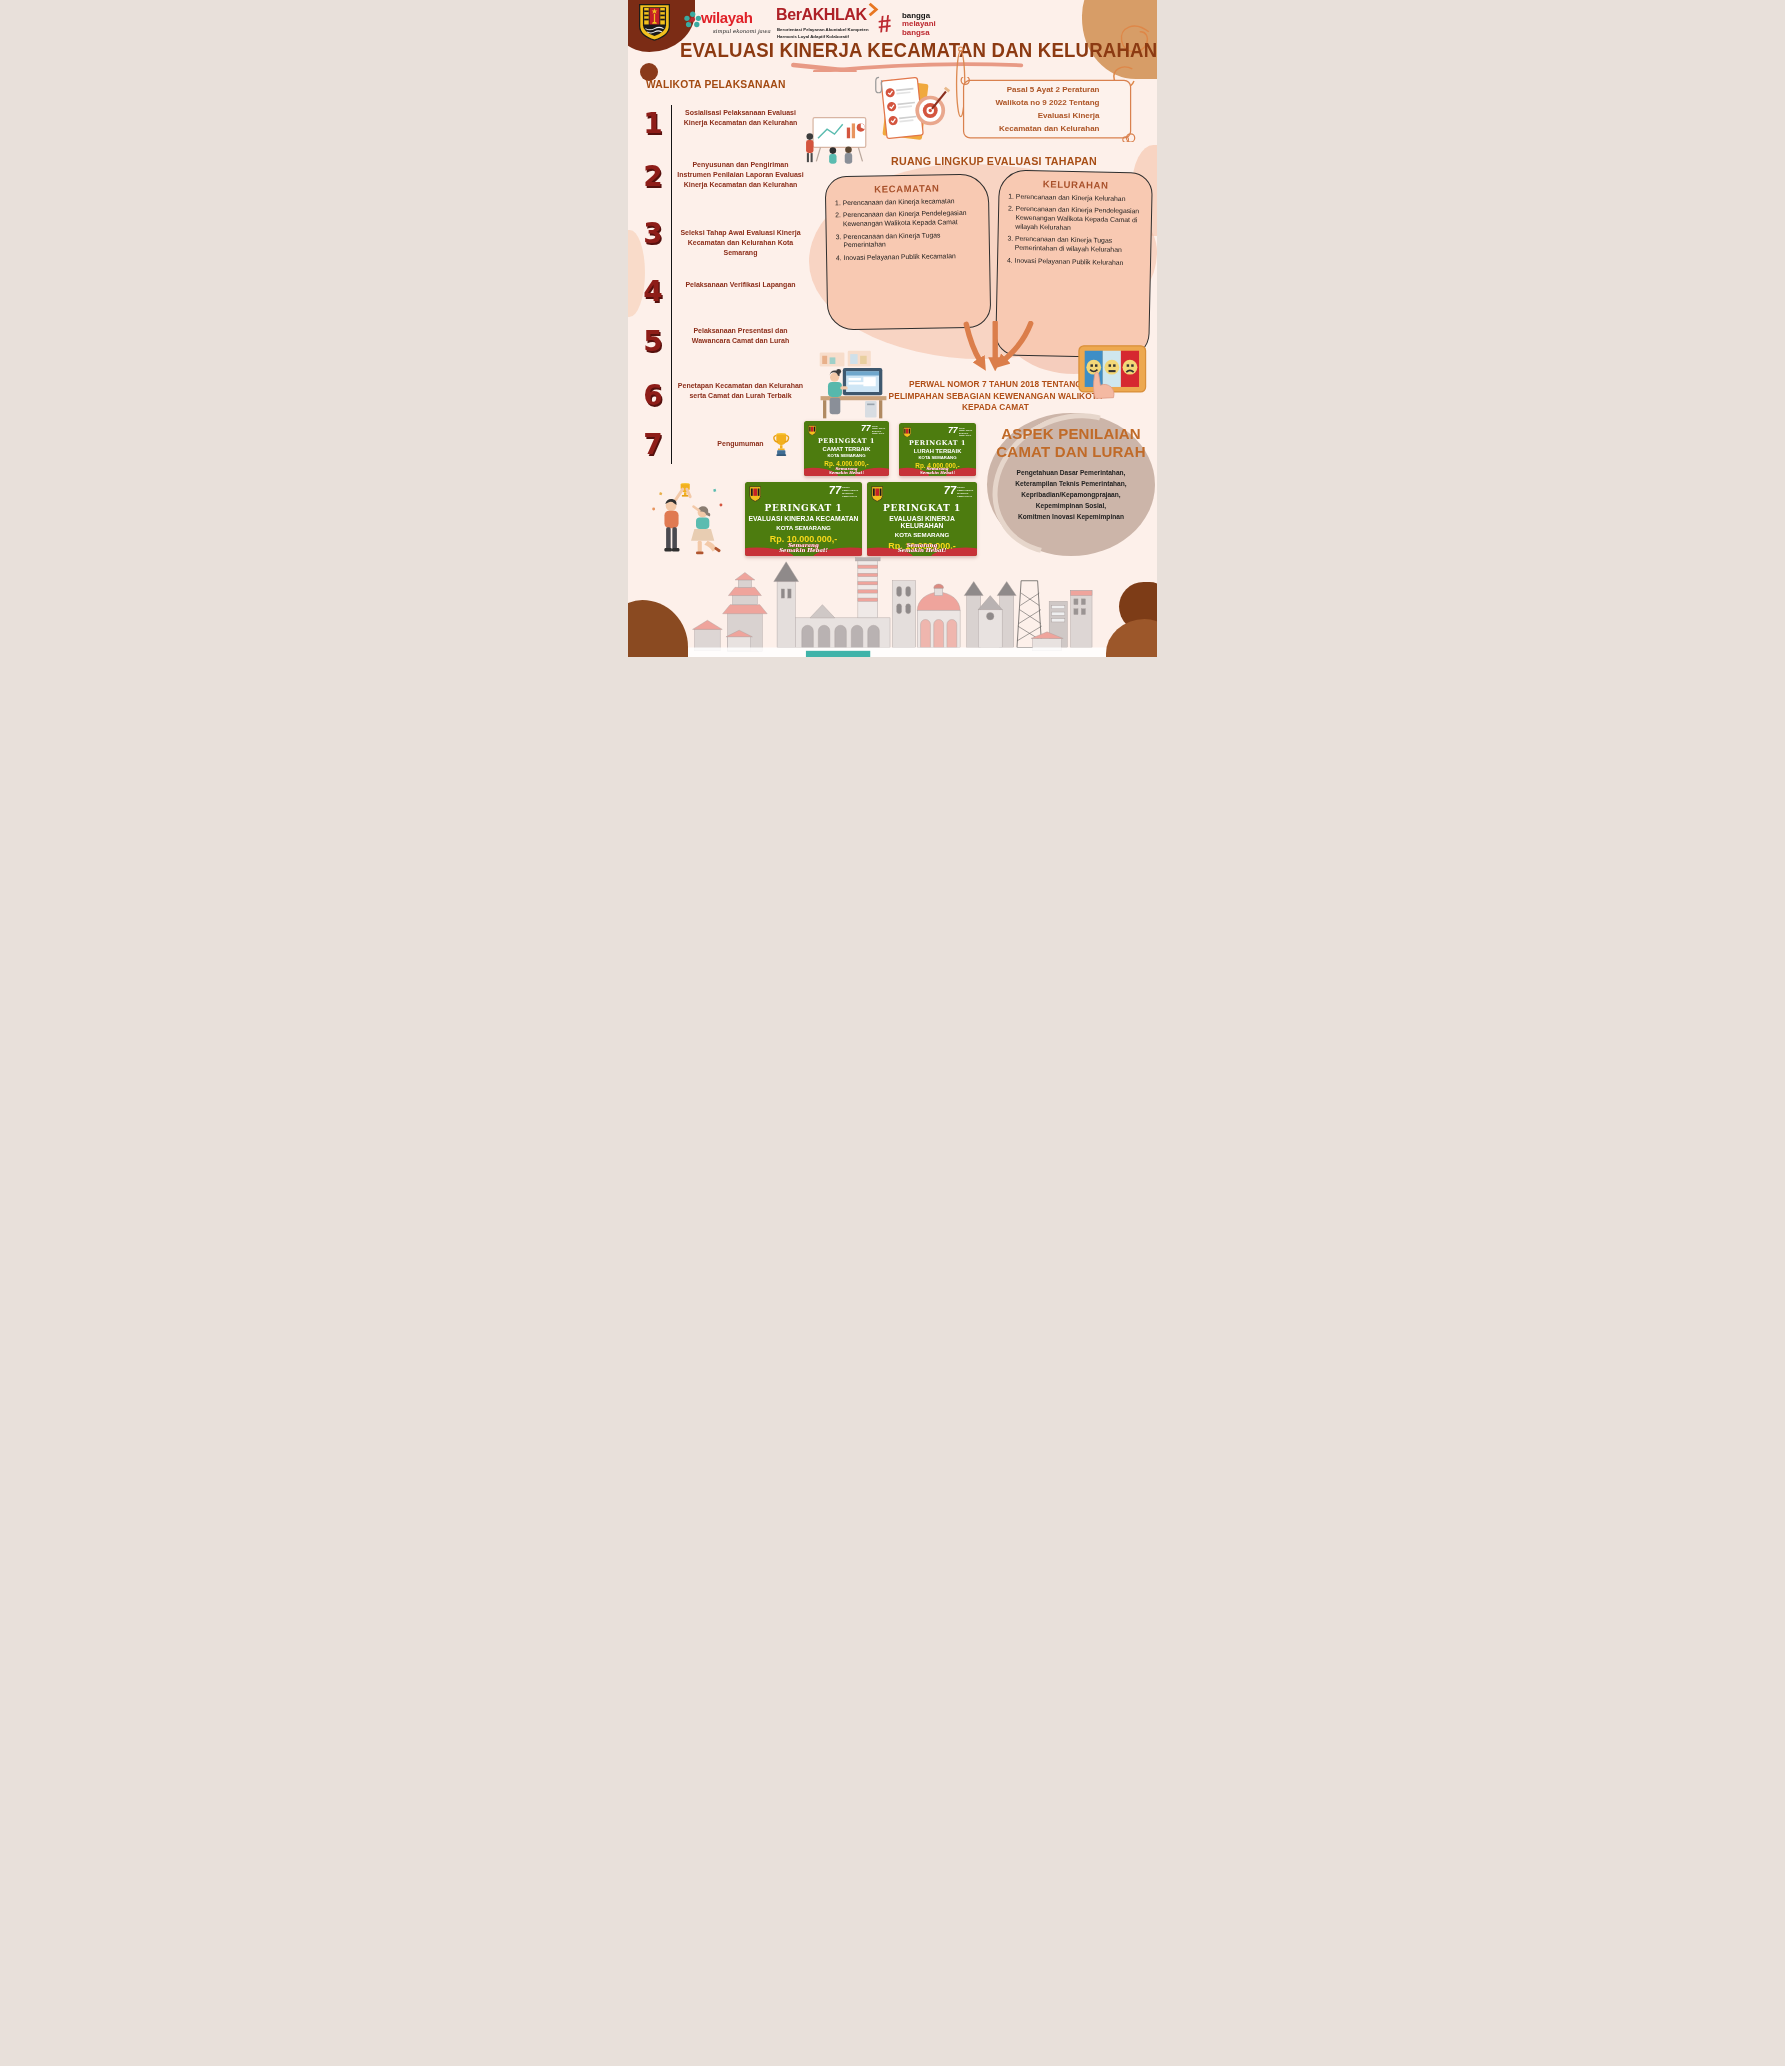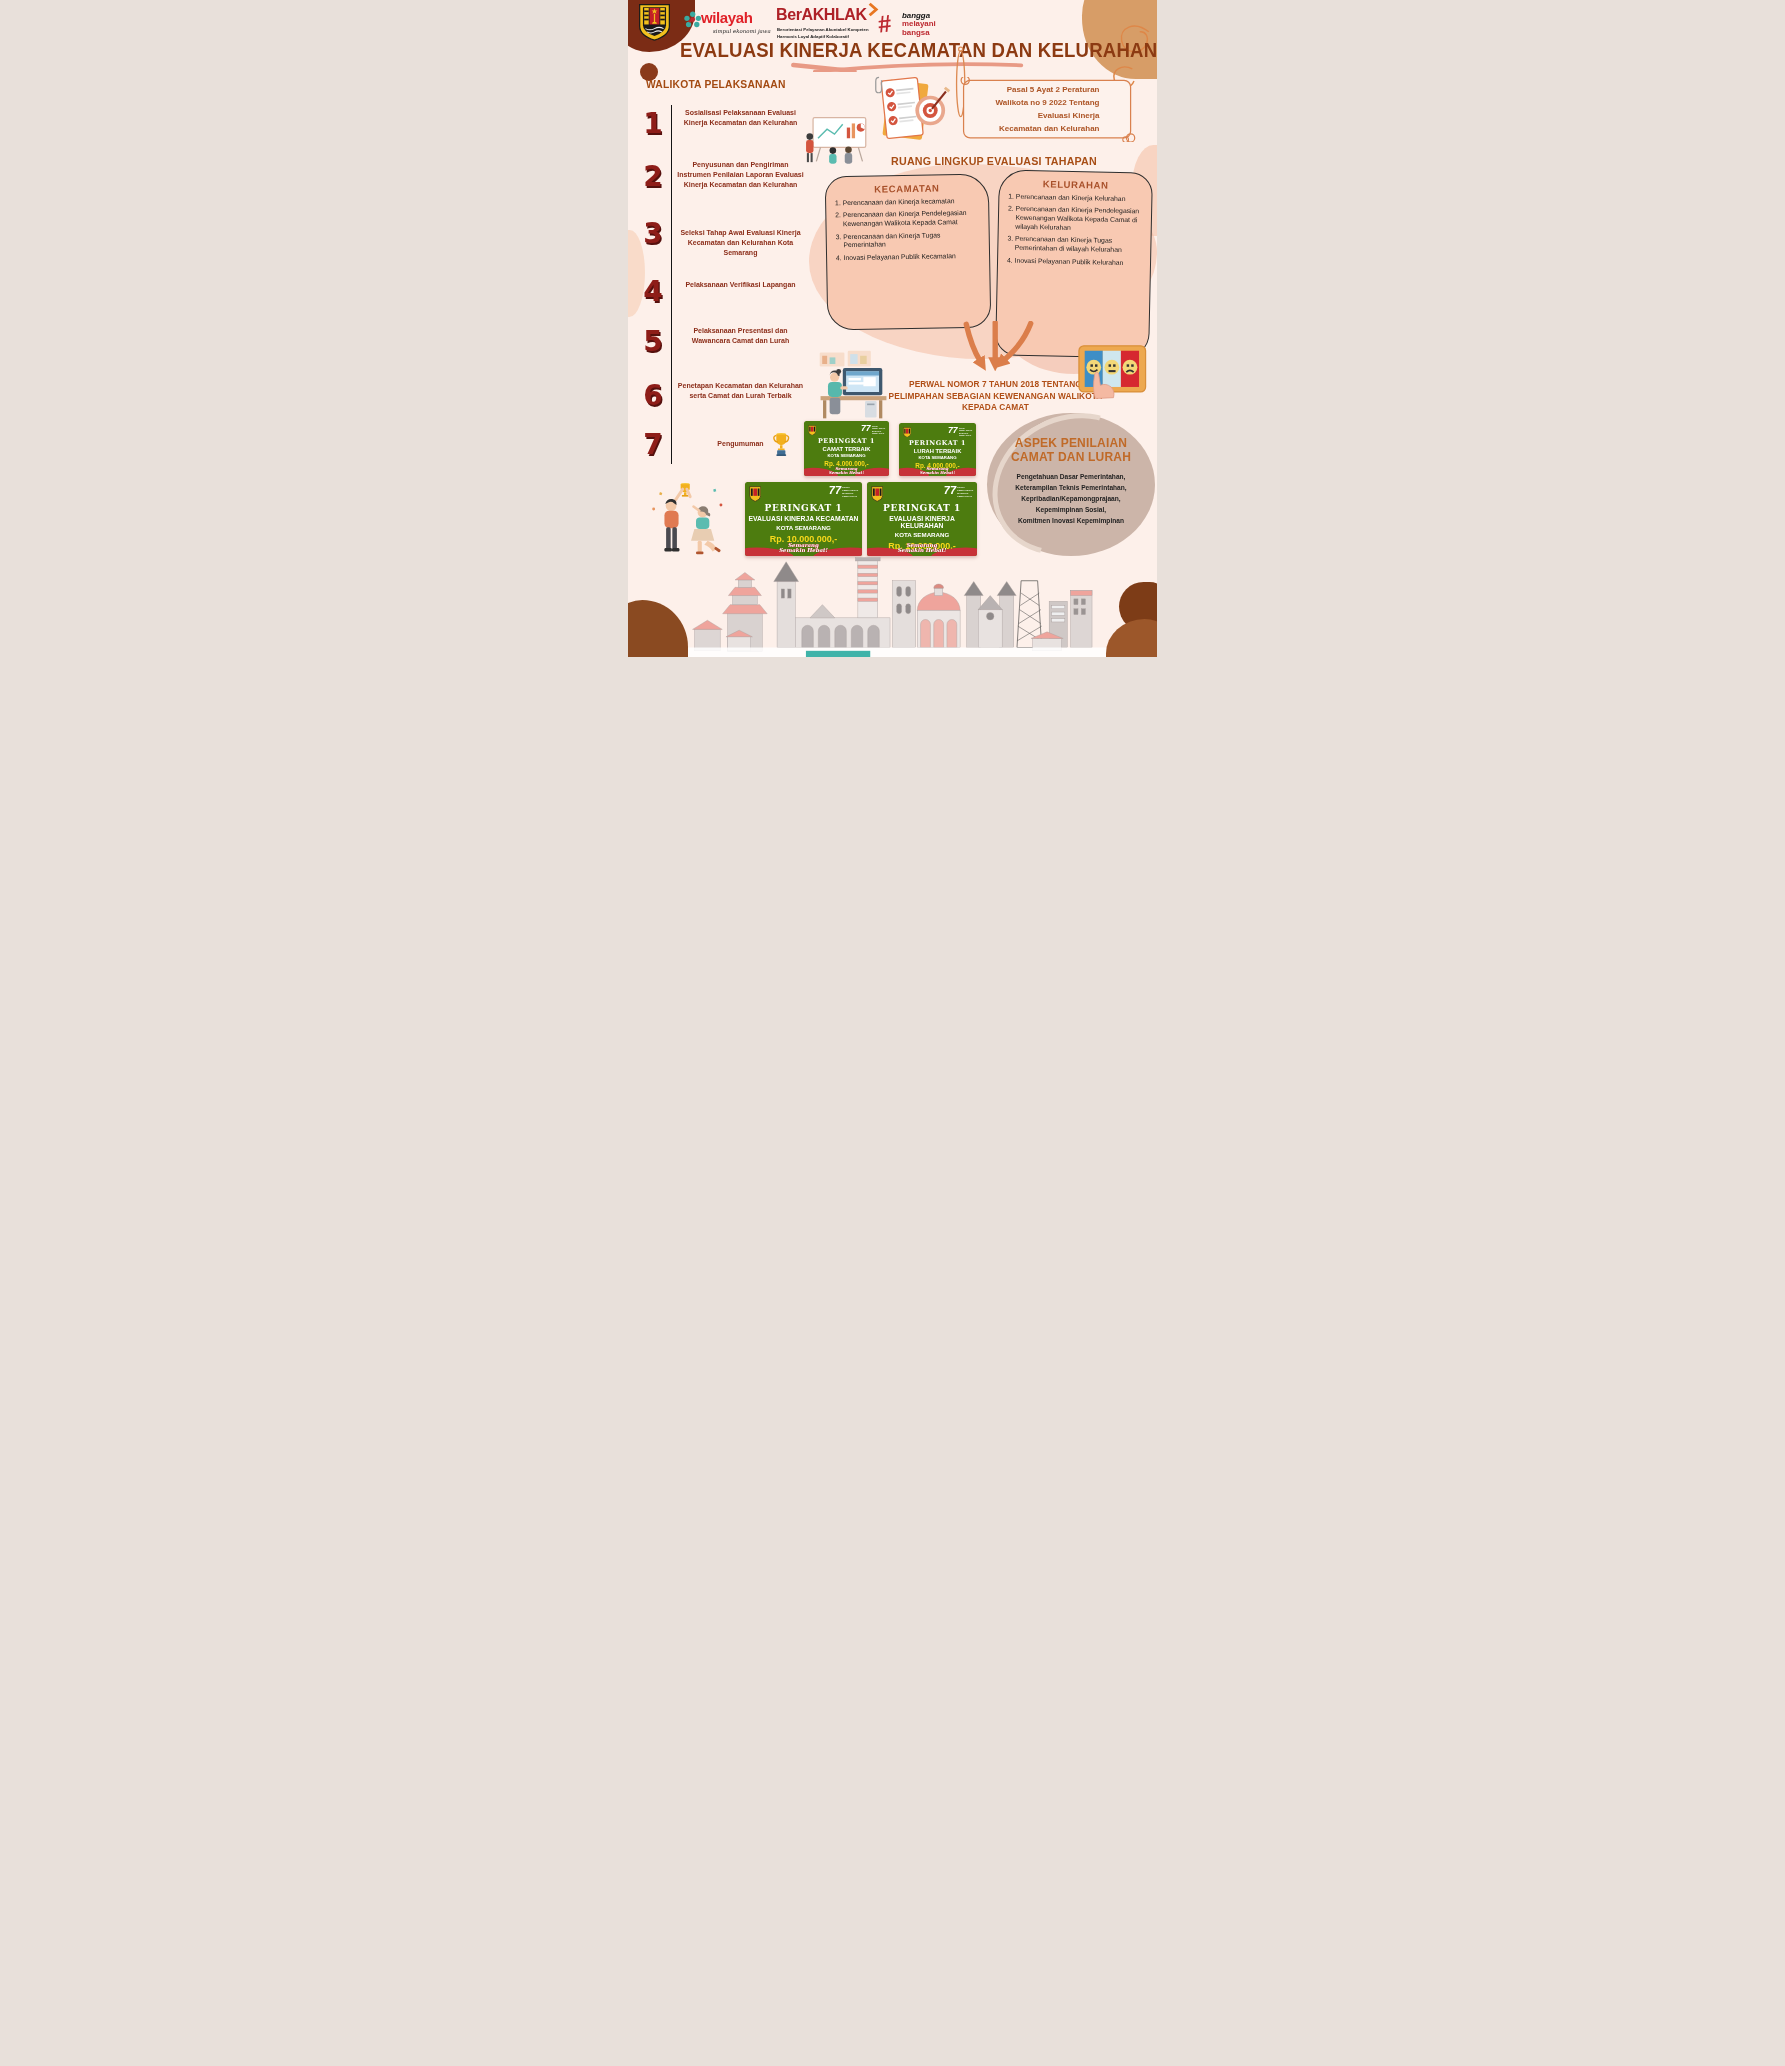--- a/index.html
+++ b/index.html
@@ -23,21 +23,21 @@
   .panel-blob2{left:371px;top:263px;width:150px;height:111px;background:#efb197;opacity:.55;border-radius:50%;}
 
   
   .semarang-name{left:73px;top:9px;font-size:15px;font-weight:900;color:#e02128;letter-spacing:-0.4px;}
   .semarang-tagline{left:85px;top:28px;font-size:5.4px;font-style:italic;color:#1c1c1c;
                     font-family:"DejaVu Serif",serif;}
   .berakhlak-title{left:148px;top:5.8px;font-size:16px;font-weight:900;color:#ae2127;letter-spacing:-0.4px;}
   .berakhlak-sub{left:149px;top:27px;width:103px;font-size:4.3px;line-height:1.55;color:#222;font-weight:700;}
   .bangga-hash{left:250px;top:10px;font-size:24px;font-weight:900;color:#bd2a31;transform:rotate(-7deg);}
   .bangga-words{left:274px;top:11.6px;font-size:7.9px;font-weight:800;line-height:1.12;}
-  .bangga-w1{color:#141414;font-style:italic;} .bangga-w2,.bangga-w3{color:#bd2a31;}
+  .bangga-w1{color:#141414;} .bangga-w2,.bangga-w3{color:#bd2a31;}
 
   
   .main-title{left:52px;top:40px;width:446px;text-align:center;font-size:18.6px;font-weight:900;
               color:#8c3a12;letter-spacing:0.2px;transform:scaleY(1.06);white-space:nowrap;}
 
   
   .tahapan-heading{left:18px;top:79px;font-size:10.3px;font-weight:900;color:#a34a12;letter-spacing:0.2px;}
   .vline{left:43px;top:105px;width:1.4px;height:359px;background:#141414;}
   .step-num{width:27px;text-align:center;font-size:28px;font-weight:900;color:#8e1d18;
             text-shadow:1.2px 1.7px 0 #55100d;font-family:"DejaVu Sans",sans-serif;}
@@ -92,21 +92,21 @@
                line-height:1.05;}
   .cert-a .cert-footer,.cert-b .cert-footer{font-size:3.9px;}
   .cert-c .cert-footer,.cert-d .cert-footer{font-size:5.4px;bottom:2.1px;}
   .cert-wave{position:absolute;bottom:-4.1px;width:46%;height:12.4px;background:#c73238;border-radius:50% 50% 0 0;}
   .cert-wave.l{left:-5px;transform:rotate(6deg);} .cert-wave.r{right:-5px;transform:rotate(-6deg);}
 
   
   .aspek{left:359px;top:413px;width:168px;height:143px;background:#ccb5a9;border-radius:50%;text-align:center;}
   .aspek::before{content:"";position:absolute;inset:3.3px;border:5px solid transparent;
                  border-left-color:#e6d6cb;border-top-color:#e6d6cb;border-radius:50%;transform:rotate(-28deg);}
-  .aspek-heading{position:relative;margin-top:23px;font-size:12px;font-weight:900;color:#c06a28;line-height:1.2;letter-spacing:0.2px;}
+  .aspek-heading{position:relative;margin-top:12px;font-size:15px;font-weight:900;color:#c06a28;line-height:1.2;letter-spacing:0.2px;}
   .aspek-body{position:relative;margin-top:7.4px;font-size:6.6px;color:#222;line-height:1.65;font-weight:600;}
 
   .pengumuman-trophy{left:145px;top:431px;}
 </style>
 </head>
 <body>
 
 <div id="poster">
 
   <div class="abs blob-tr"></div>

